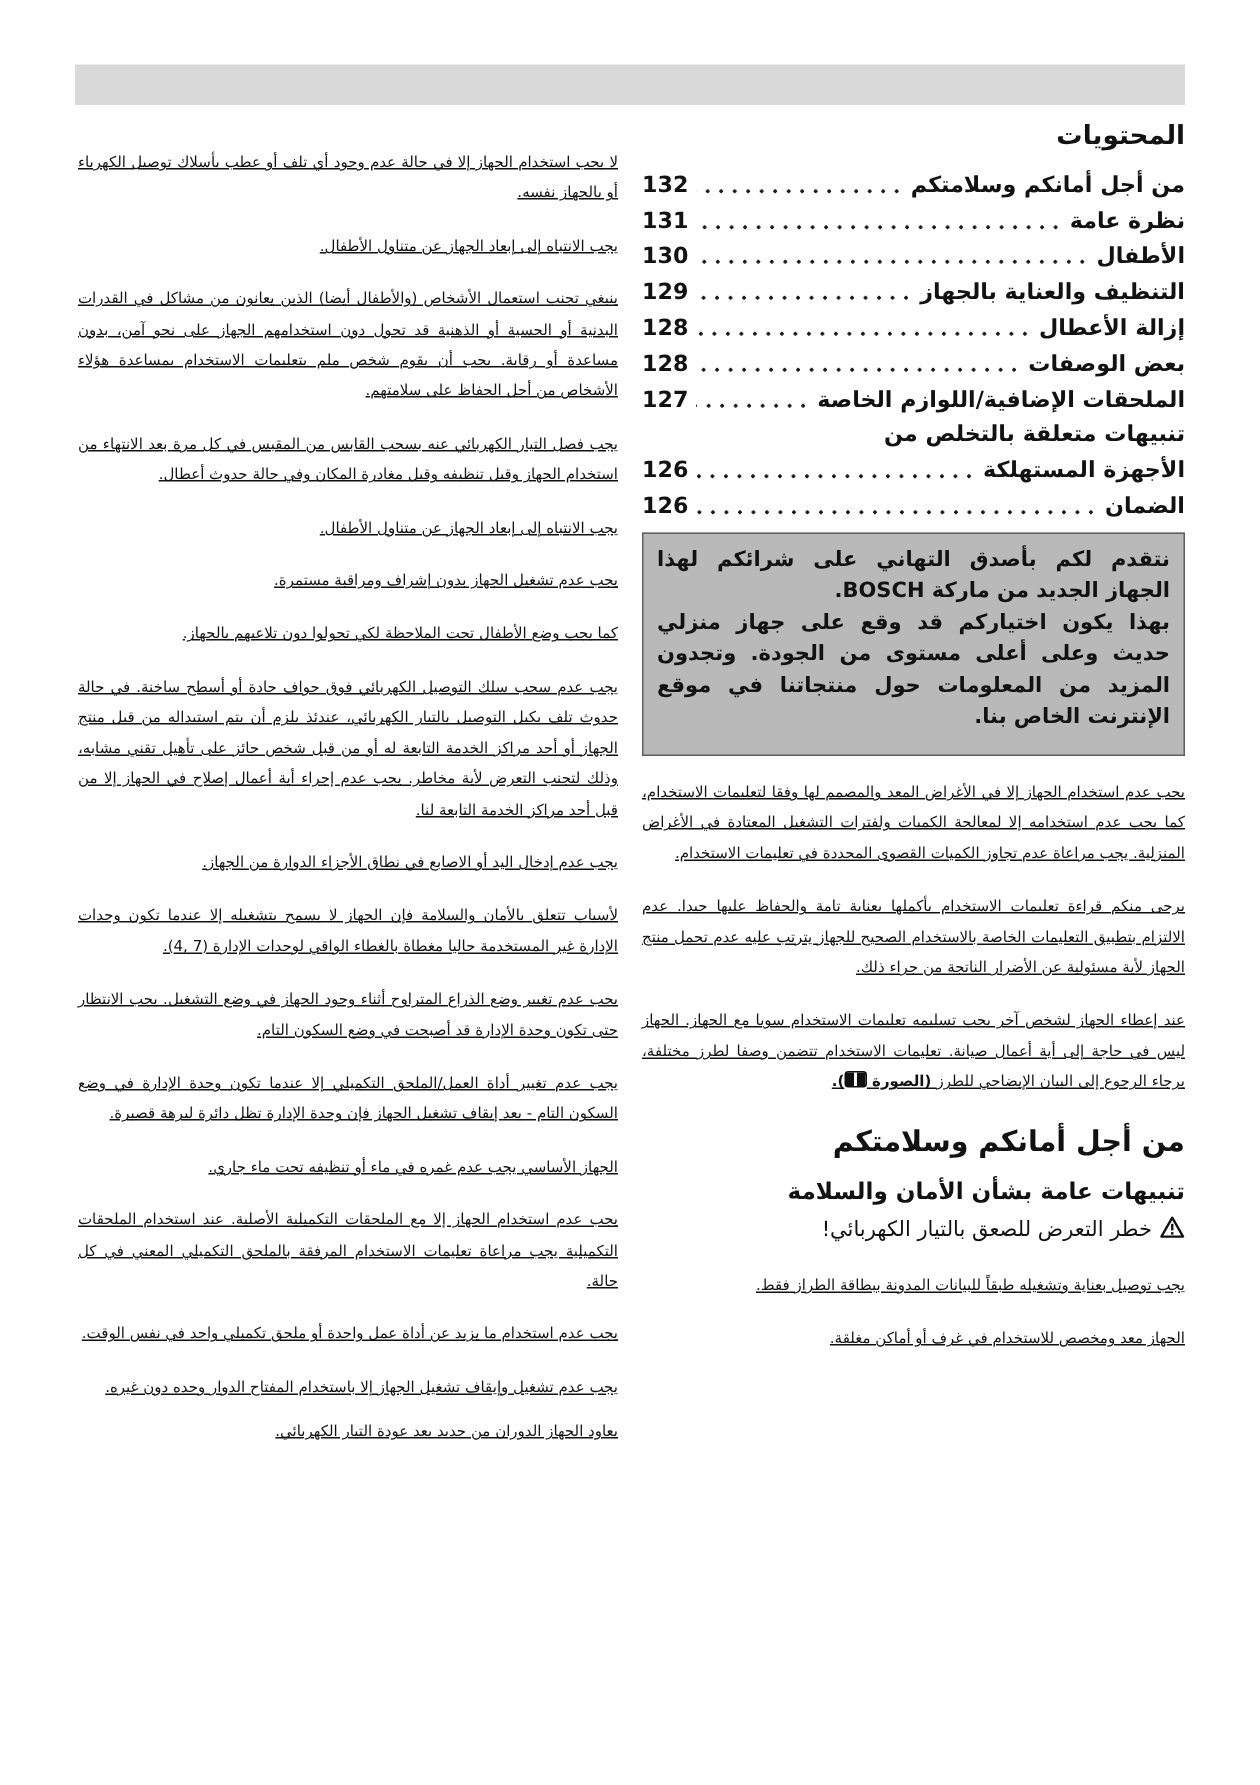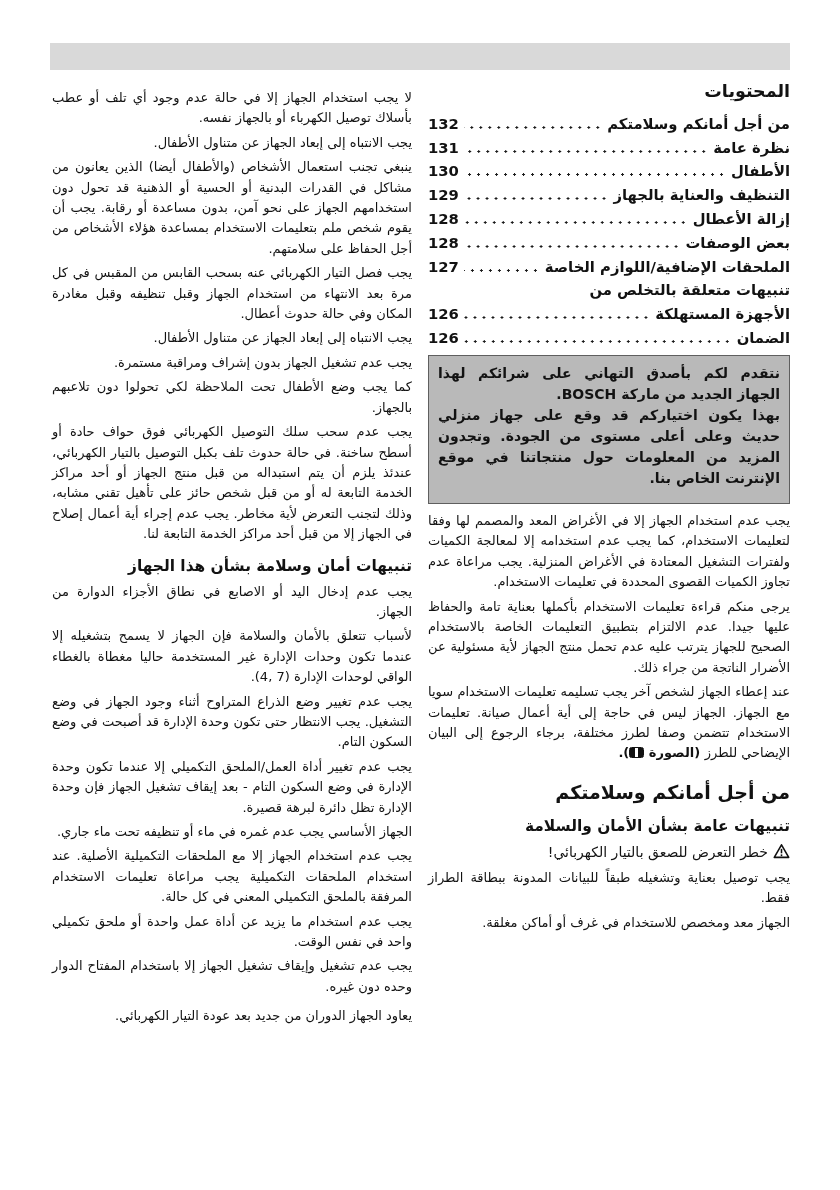--- a/index.html
+++ b/index.html
@@ -13,21 +13,21 @@
   body{
     width:840px;height:1190px;background:#ffffff;color:var(--ink);
     font-family:"DejaVu Sans", sans-serif;direction:rtl;overflow:hidden;
   }
   .page{width:840px;height:1190px;padding:43px 50px 0 50px;}
   .header-bar{height:27px;background:var(--header-bar);margin-bottom:10px;}
   .columns{display:flex;gap:16px;align-items:flex-start;}
   .col{width:362px;}
   .col-second{width:360px;padding-top:4px;}
 
-  p.body{margin:4px 0 2px 0;font-size:13px;line-height:20.4px;text-align:justify;}
+  p.body{margin:15px 0 2px 0;font-size:10px;line-height:20.4px;text-align:justify;text-decoration:underline;}
   p.gap-above{margin-top:9px;}
 
   
   .toc-title{font-size:17.5px;font-weight:bold;margin:1px 0 7px 0;}
   .toc-row{display:flex;align-items:flex-end;height:23.8px;font-size:14.8px;font-weight:bold;}
   .toc-label{white-space:nowrap;}
   .toc-dots{
     flex:1;height:15px;margin:0 5px;
     background-image:radial-gradient(circle, #1a1a1a 1.15px, rgba(0,0,0,0) 1.35px);
     background-size:9px 9px;background-repeat:repeat-x;background-position:right bottom;
@@ -147,21 +147,20 @@
     <section class="col col-second">
       <div id="left-blocks">
           <p class="body">لا يجب استخدام الجهاز إلا في حالة عدم وجود أي تلف أو عطب بأسلاك توصيل الكهرباء أو بالجهاز نفسه.</p>
           <p class="body">يجب الانتباه إلى إبعاد الجهاز عن متناول الأطفال.</p>
           <p class="body">ينبغي تجنب استعمال الأشخاص (والأطفال أيضا) الذين يعانون من مشاكل في القدرات البدنية أو الحسية أو الذهنية قد تحول دون استخدامهم الجهاز على نحو آمن، بدون مساعدة أو رقابة. يجب أن يقوم شخص ملم بتعليمات الاستخدام بمساعدة هؤلاء الأشخاص من أجل الحفاظ على سلامتهم.</p>
           <p class="body">يجب فصل التيار الكهربائي عنه بسحب القابس من المقبس في كل مرة بعد الانتهاء من استخدام الجهاز وقبل تنظيفه وقبل مغادرة المكان وفي حالة حدوث أعطال.</p>
           <p class="body">يجب الانتباه إلى إبعاد الجهاز عن متناول الأطفال.</p>
           <p class="body">يجب عدم تشغيل الجهاز بدون إشراف ومراقبة مستمرة.</p>
           <p class="body">كما يجب وضع الأطفال تحت الملاحظة لكي تحولوا دون تلاعبهم بالجهاز.</p>
           <p class="body">يجب عدم سحب سلك التوصيل الكهربائي فوق حواف حادة أو أسطح ساخنة. في حالة حدوث تلف بكبل التوصيل بالتيار الكهربائي، عندئذ يلزم أن يتم استبداله من قبل منتج الجهاز أو أحد مراكز الخدمة التابعة له أو من قبل شخص حائز على تأهيل تقني مشابه، وذلك لتجنب التعرض لأية مخاطر. يجب عدم إجراء أية أعمال إصلاح في الجهاز إلا من قبل أحد مراكز الخدمة التابعة لنا.</p>
-          <h3 class="h-left">تنبيهات أمان وسلامة بشأن هذا الجهاز</h3>
           <p class="body">يجب عدم إدخال اليد أو الاصابع في نطاق الأجزاء الدوارة من الجهاز.</p>
           <p class="body">لأسباب تتعلق بالأمان والسلامة فإن الجهاز لا يسمح بتشغيله إلا عندما تكون وحدات الإدارة غير المستخدمة حاليا مغطاة بالغطاء الواقي لوحدات الإدارة (⁦4, 7⁩).</p>
           <p class="body">يجب عدم تغيير وضع الذراع المتراوح أثناء وجود الجهاز في وضع التشغيل. يجب الانتظار حتى تكون وحدة الإدارة قد أصبحت في وضع السكون التام.</p>
           <p class="body">يجب عدم تغيير أداة العمل/الملحق التكميلي إلا عندما تكون وحدة الإدارة في وضع السكون التام - بعد إيقاف تشغيل الجهاز فإن وحدة الإدارة تظل دائرة لبرهة قصيرة.</p>
           <p class="body">الجهاز الأساسي يجب عدم غمره في ماء أو تنظيفه تحت ماء جاري.</p>
           <p class="body">يجب عدم استخدام الجهاز إلا مع الملحقات التكميلية الأصلية. عند استخدام الملحقات التكميلية يجب مراعاة تعليمات الاستخدام المرفقة بالملحق التكميلي المعني في كل حالة.</p>
           <p class="body">يجب عدم استخدام ما يزيد عن أداة عمل واحدة أو ملحق تكميلي واحد في نفس الوقت.</p>
           <p class="body">يجب عدم تشغيل وإيقاف تشغيل الجهاز إلا باستخدام المفتاح الدوار وحده دون غيره.</p>
           <p class="body gap-above">يعاود الجهاز الدوران من جديد بعد عودة التيار الكهربائي.</p>
         </div>

